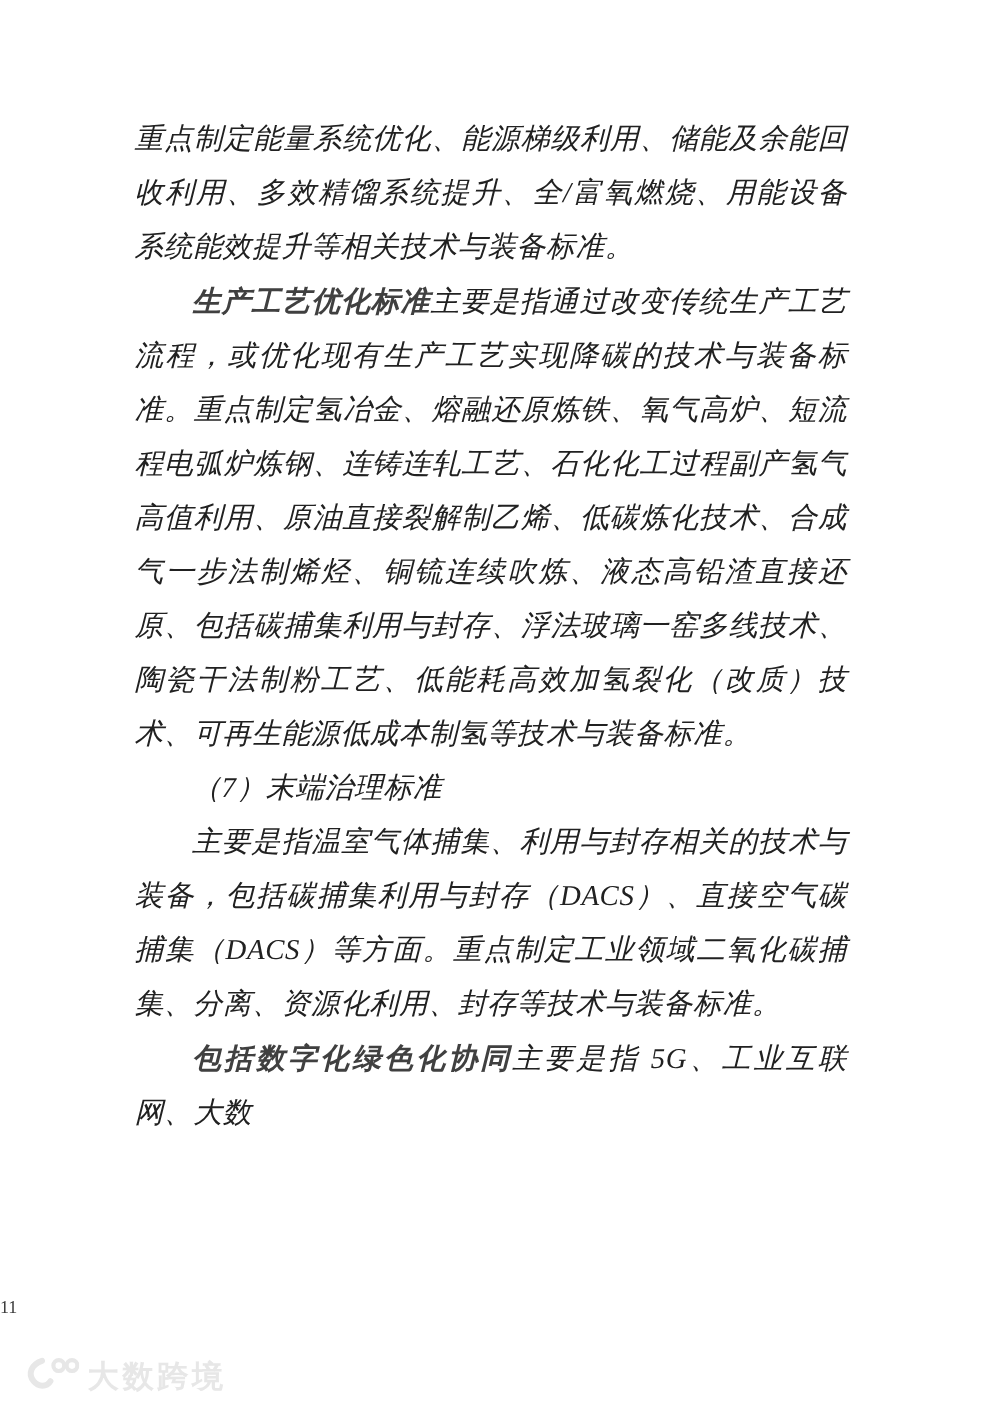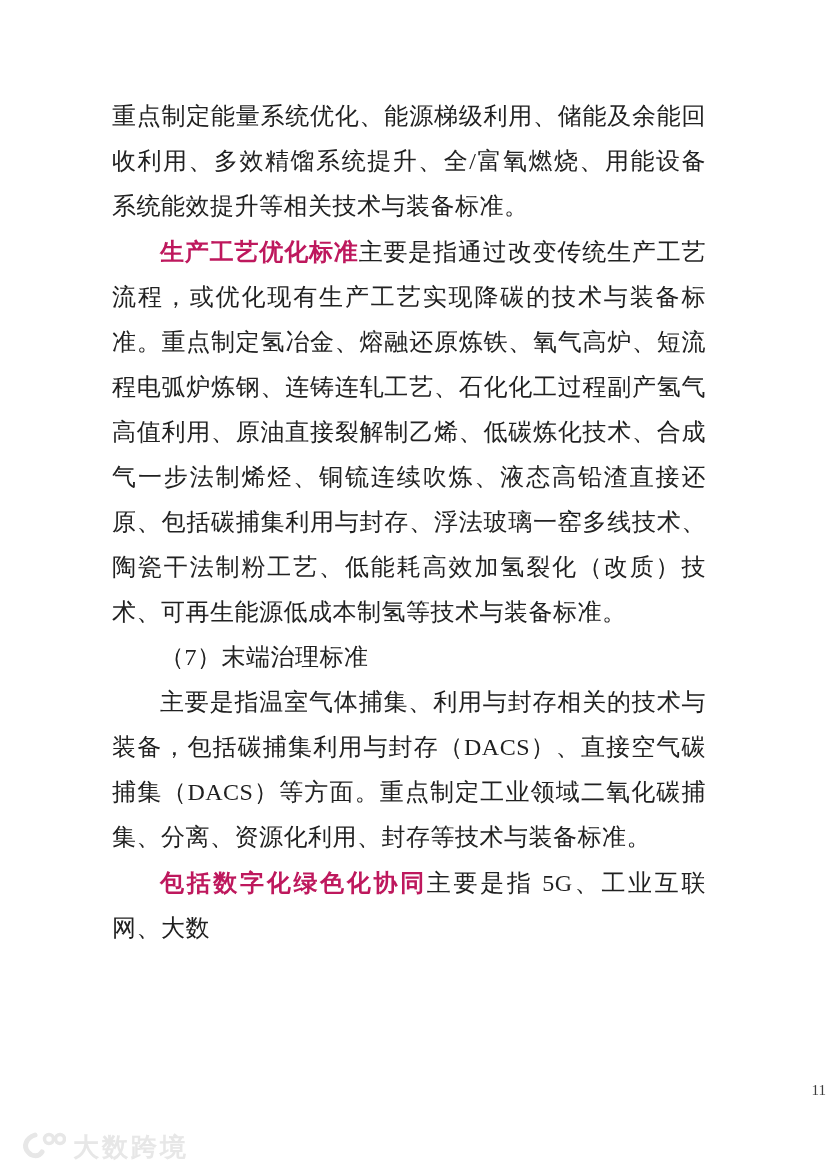--- a/index.html
+++ b/index.html
@@ -24,35 +24,36 @@
     line-height: 45px;
     color: #212121;
     text-align: justify;
     text-justify: inter-character;
     letter-spacing: 0.5px;
   }
   .para {
     margin: 0;
     padding: 0;
     text-indent: 2em;
+    font-style: italic;
   }
   .para.no-indent {
     text-indent: 0;
   }
   .para b {
     font-weight: bold;
     font-family: "Liberation Sans", "DejaVu Sans", sans-serif;
-    color: #be185d;
+    color: #404040;
   }
   .page-number {
     position: absolute;
     top: 1082px;
     left: 0;
     width: 100%;
-    text-align: right;
+    text-align: left;
     font-size: 15px;
     color: #3d3d3d;
     font-family: "Liberation Serif", "DejaVu Serif", serif;
   }
   .watermark {
     position: absolute;
     left: 20px;
     top: 1130px;
     display: flex;
     align-items: center;

